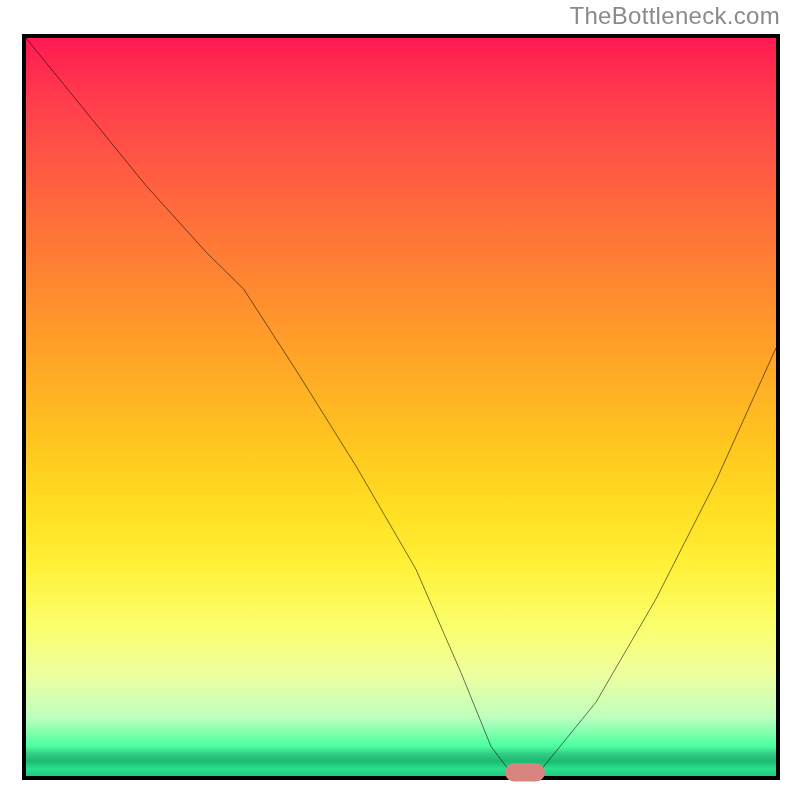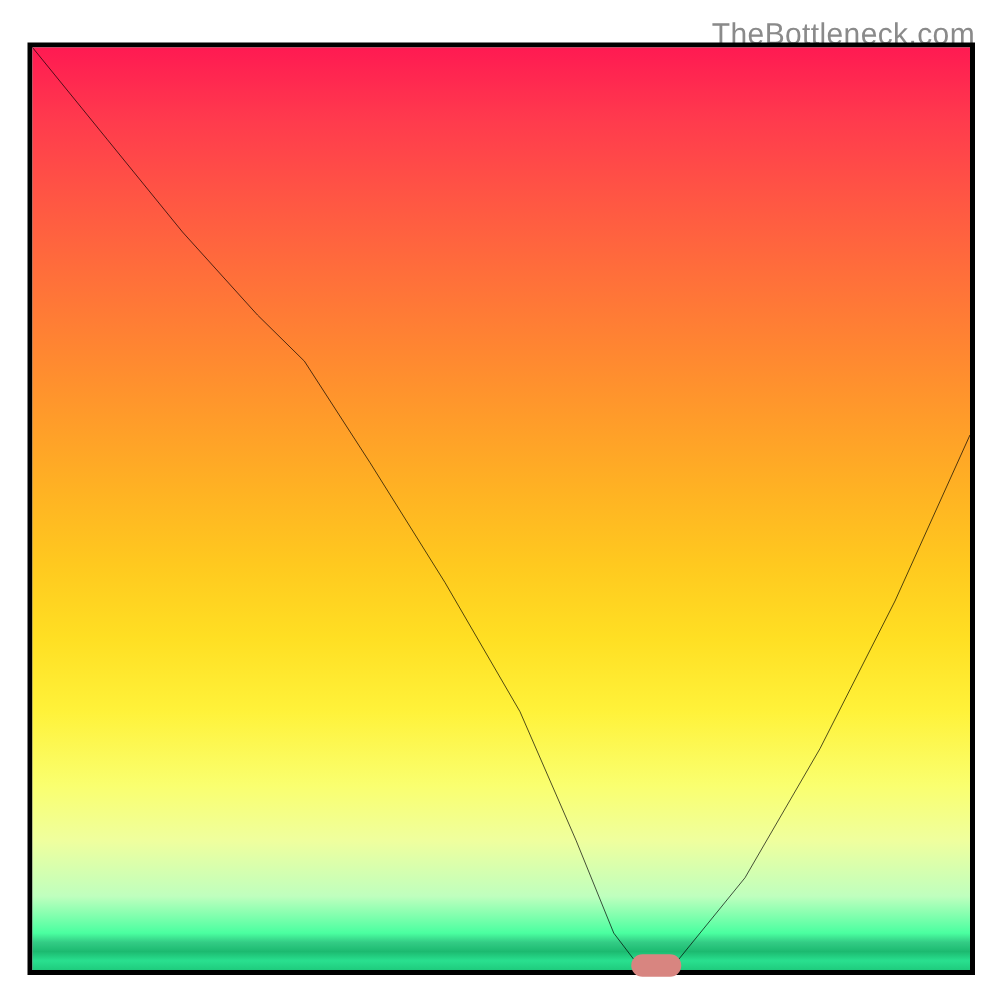--- a/index.html
+++ b/index.html
@@ -11,21 +11,21 @@
     overflow: hidden;
     font-family: Arial, Helvetica, sans-serif;
   }
   .canvas {
     position: relative;
     width: 800px;
     height: 800px;
   }
   .watermark {
     position: absolute;
-    top: 14px;
+    top: 2px;
     right: 20px;
     font-size: 24px;
     font-weight: 500;
     color: #8a8a8a;
     letter-spacing: 0.3px;
   }
   .plot-frame {
     position: absolute;
     left: 22px;
     top: 34px;

